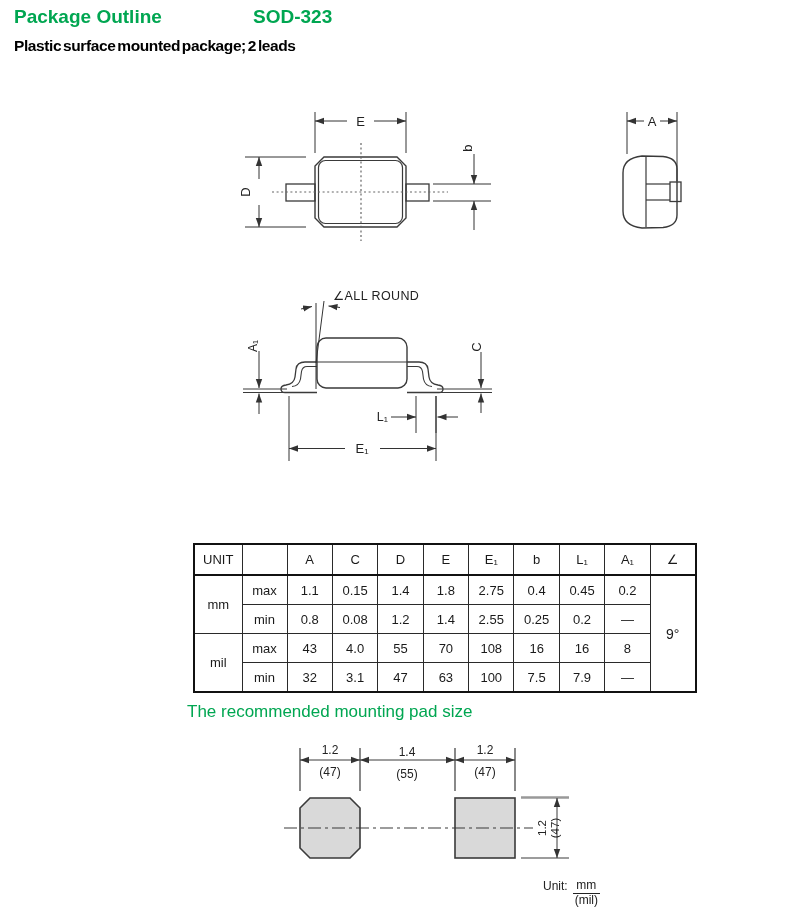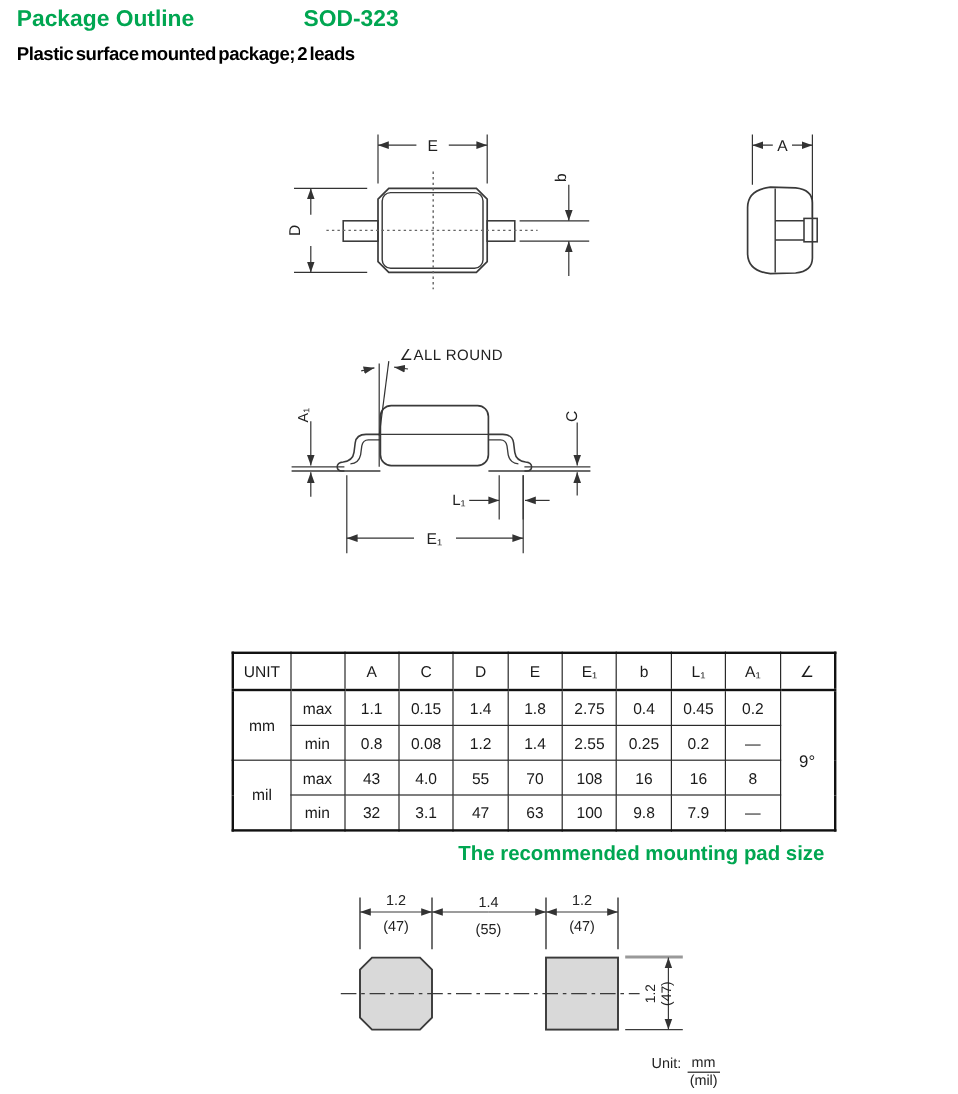--- a/index.html
+++ b/index.html
@@ -17,22 +17,22 @@
   #spec-table-wrap{left:193px;top:543px;}
   table.spec{border-collapse:collapse;table-layout:fixed;width:502px;
              font-size:13px;color:#1a1a1a;}
   table.spec td, table.spec th{border:1px solid #2a2a2a;text-align:center;
              font-weight:normal;padding:0;height:28px;overflow:hidden;}
   table.spec{border:2px solid #111;}
   table.spec thead th{height:29px;border-bottom:2px solid #111;}
   col.c-unit{width:48px;} col.c-mm{width:45px;} col.c-d{width:45.4px;}
   td.angle-cell{font-size:14px;}
 
-  #pad-heading{left:187px;top:702px;width:500px;text-align:right;
-               font-size:17px;font-weight:bold;}
+  #pad-heading{left:187px;top:702px;width:500px;text-align:left;
+               font-size:17px;font-weight:normal;}
   #unit-note{left:543px;top:879px;display:flex;align-items:flex-start;gap:5px;
              font-size:12px;color:#222;}
   .frac{display:inline-flex;flex-direction:column;text-align:center;line-height:1.15;}
   .frac .den{border-top:1.5px solid #222;padding:0 2px;}
 </style>
 </head>
 <body>
 
 <div id="page">
 
@@ -274,21 +274,21 @@
           <td>16</td>
           <td>8</td>
         </tr>
         <tr>
           <td>min</td>
           <td>32</td>
           <td>3.1</td>
           <td>47</td>
           <td>63</td>
           <td>100</td>
-          <td>9.8</td>
+          <td>7.5</td>
           <td>7.9</td>
           <td>—</td>
         </tr>
       </tbody>
     </table>
   </div>
 
   <div class="abs green" id="pad-heading">The recommended mounting pad size</div>
 
   <div class="abs" id="unit-note">

